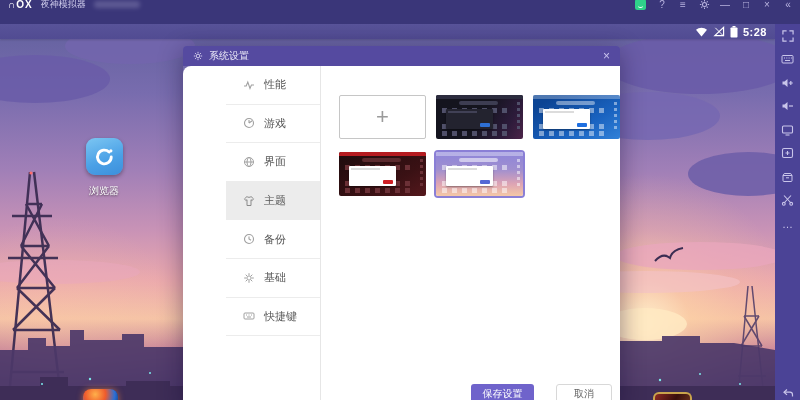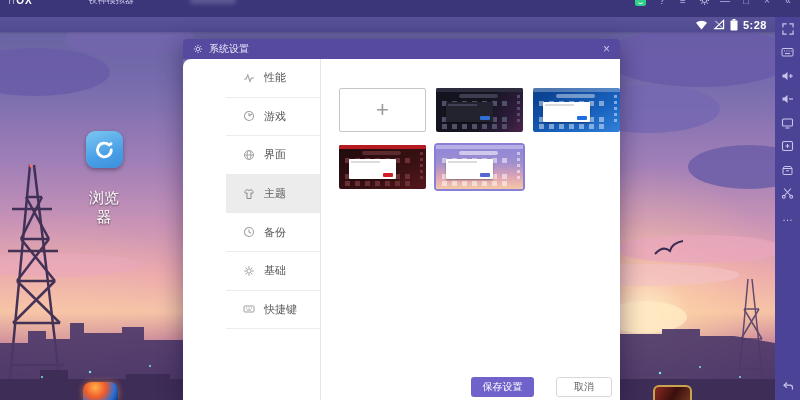--- a/index.html
+++ b/index.html
@@ -2,21 +2,21 @@
 <html><head>
 <meta charset="utf-8">
 <style>
   * { box-sizing: border-box; margin: 0; padding: 0; }
   html,body { width:800px; height:400px; overflow:hidden; }
   body { font-family:"Liberation Sans","DejaVu Sans",sans-serif; background:#222; }
 
   .window { position:relative; width:800px; height:400px; overflow:hidden; }
 
   
-  .titlebar { height:17px; background:#3a3679; display:flex; align-items:center; padding:0 6px 16px 8px; position:relative; z-index:30;gap:48px;}
+  .titlebar { height:24px; background:#3a3679; display:flex; align-items:center; padding:0 6px 16px 8px; position:relative; z-index:30;}
   .logo { color:#fff; font-weight:bold; font-size:10px; letter-spacing:1px; margin-right:8px; }
   .wtitle { color:#cfccec; font-size:9px; }
   .blur-pill { width:46px; height:7px; margin-left:8px; border-radius:3px; background:#8a86b5; opacity:.45; filter:blur(2px); }
   .tb-icons { margin-left:auto; display:flex; align-items:center; gap:9px; }
   .tbi { color:#b9b4e0; font-size:10px; line-height:11px; width:12px; text-align:center; cursor:pointer; }
   .tbi svg { display:block; margin:0 auto; }
   .store { width:11px; height:11px; background:#2fd08a; border-radius:2.5px; display:flex; align-items:flex-end; justify-content:center; padding-bottom:2px; }
   .store-face { width:5px; height:3px; border-bottom:1.5px solid #fff; border-radius:0 0 3px 3px; }
 
   .main { display:flex; height:383px; }
@@ -35,21 +35,21 @@
     background:linear-gradient(180deg,#585399 0%, #514b92 100%);
     display:flex; align-items:center; justify-content:flex-end; gap:5px; padding-right:8px;
     box-shadow:0 1px 2px rgba(0,0,0,.15); }
   .time { color:#fff; font-size:11px; font-weight:bold; letter-spacing:.5px; }
 
   
   .desk-icon { position:absolute; left:82px; top:114px; width:44px; text-align:center; cursor:pointer; z-index:4; }
   .bicon { width:37px; height:37px; margin:0 auto; border-radius:9px;
     background:linear-gradient(160deg,#7cc6f2 0%, #4aa0e6 60%, #3c8fdb 100%);
     box-shadow:0 2px 4px rgba(0,0,0,.35); display:flex; align-items:center; justify-content:center; }
-  .blabel { margin-top:21px; color:#fff; font-size:15px; text-shadow:0 1px 2px rgba(0,0,0,.6); }
+  .blabel { margin-top:9px; color:#fff; font-size:10px; text-shadow:0 1px 2px rgba(0,0,0,.6); }
   .game { position:absolute; bottom:0; z-index:4; cursor:pointer; }
   .g1 { left:83px; width:35px; height:18px; border-radius:8px 8px 0 0;
     background:radial-gradient(circle at 35% 30%, #ffb04a 0%, #ef5b2c 40%, #2b6fd6 75%, #123a7a 100%);
     box-shadow:0 0 6px rgba(255,140,60,.6); }
   .g2 { left:653px; width:39px; height:15px; border-radius:6px 6px 0 0;
     border:2px solid #caa44c; border-bottom:none;
     background:linear-gradient(120deg,#8c2a22 0%, #3a0f0d 55%, #6e3320 100%); }
 
   
   .dialog { position:absolute; left:183px; top:22px; width:437px; height:361px; z-index:10;

